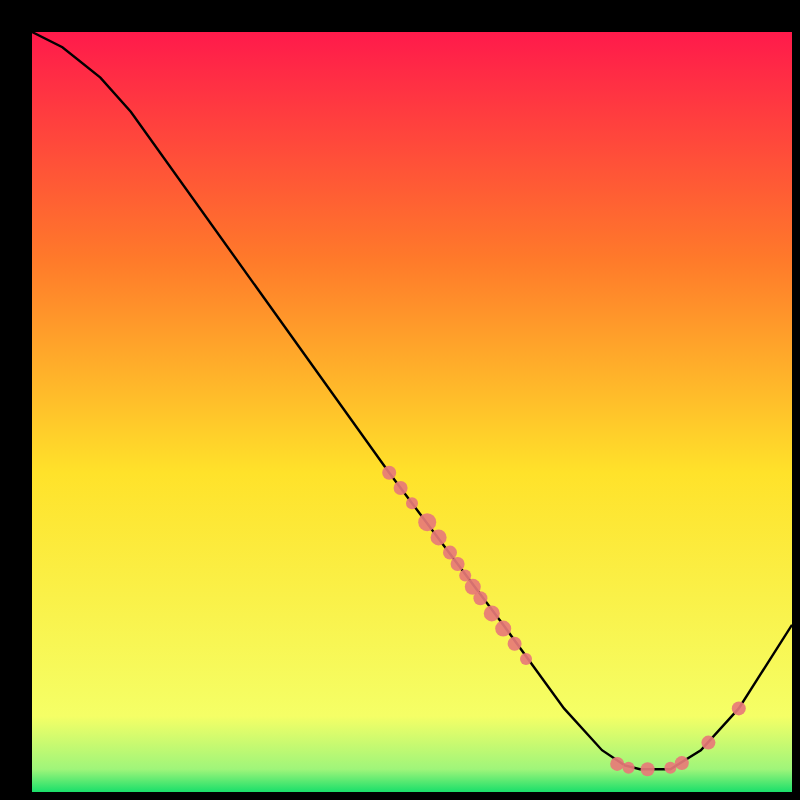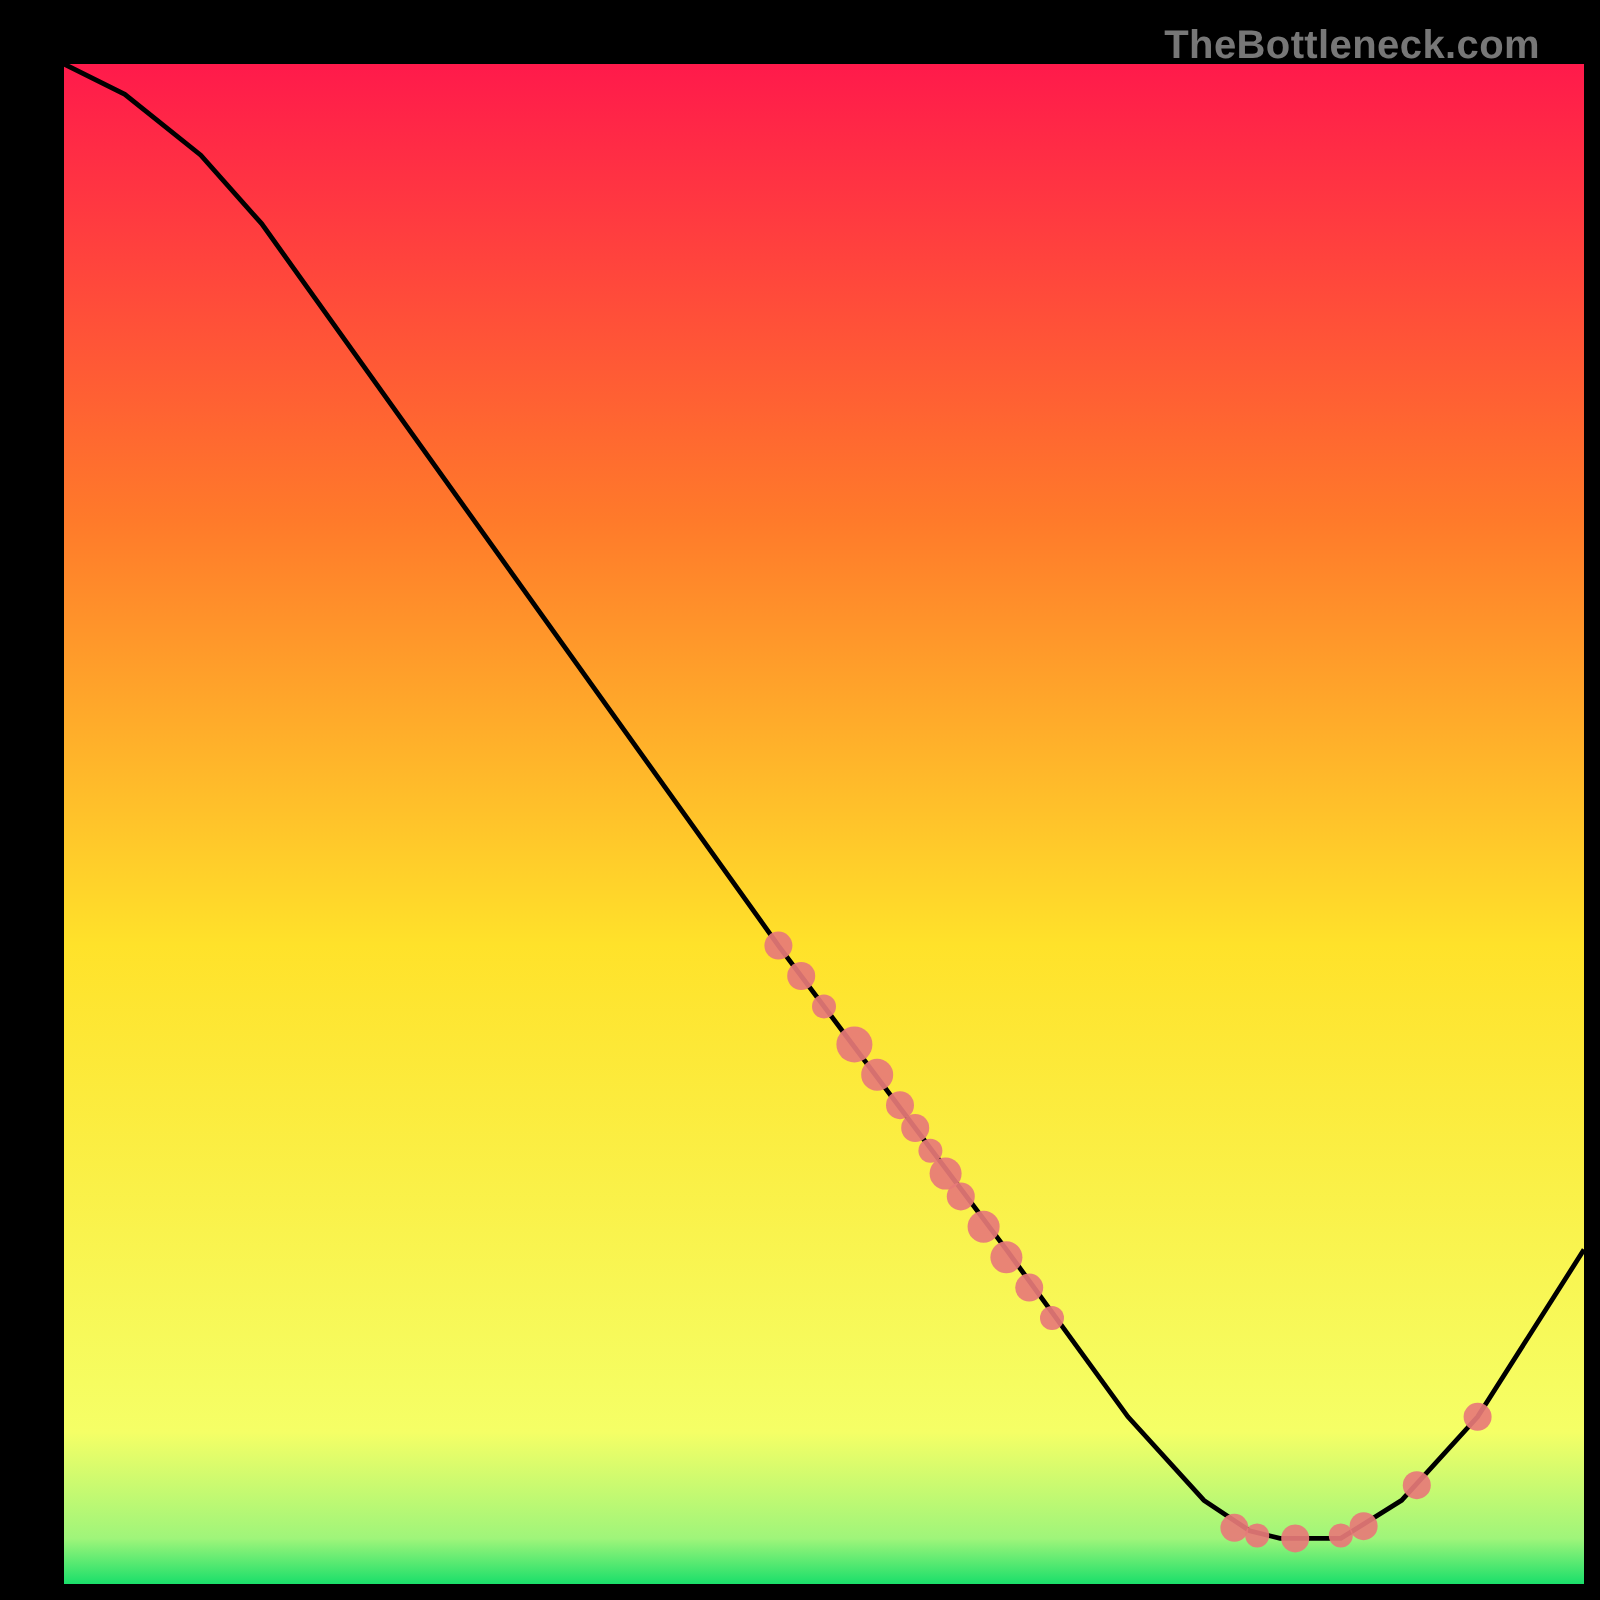--- a/index.html
+++ b/index.html
@@ -74,14 +74,13 @@
           <circle cx="585.2" cy="731.9" r="7" fill="#e77a78" fill-opacity="0.92"></circle>
           <circle cx="596.6" cy="735.7" r="6" fill="#e77a78" fill-opacity="0.92"></circle>
           <circle cx="615.6" cy="737.2" r="7" fill="#e77a78" fill-opacity="0.92"></circle>
           <circle cx="638.4" cy="735.7" r="6" fill="#e77a78" fill-opacity="0.92"></circle>
           <circle cx="649.8" cy="731.1" r="7" fill="#e77a78" fill-opacity="0.92"></circle>
           <circle cx="676.4" cy="710.6" r="7" fill="#e77a78" fill-opacity="0.92"></circle>
           <circle cx="706.8" cy="676.4" r="7" fill="#e77a78" fill-opacity="0.92"></circle>
         </g>
     </svg>
   </div>
-  <div class="watermark">TheBottleneck.com</div>
 </div>
 
 </body></html>

